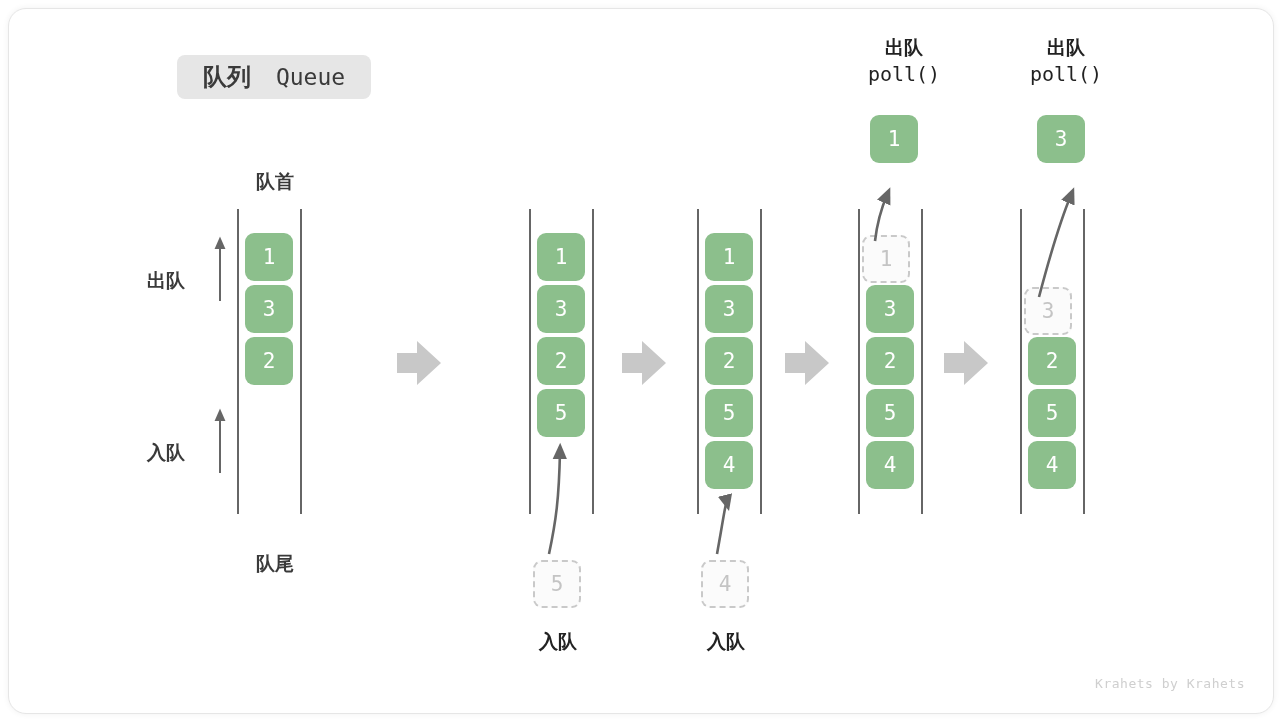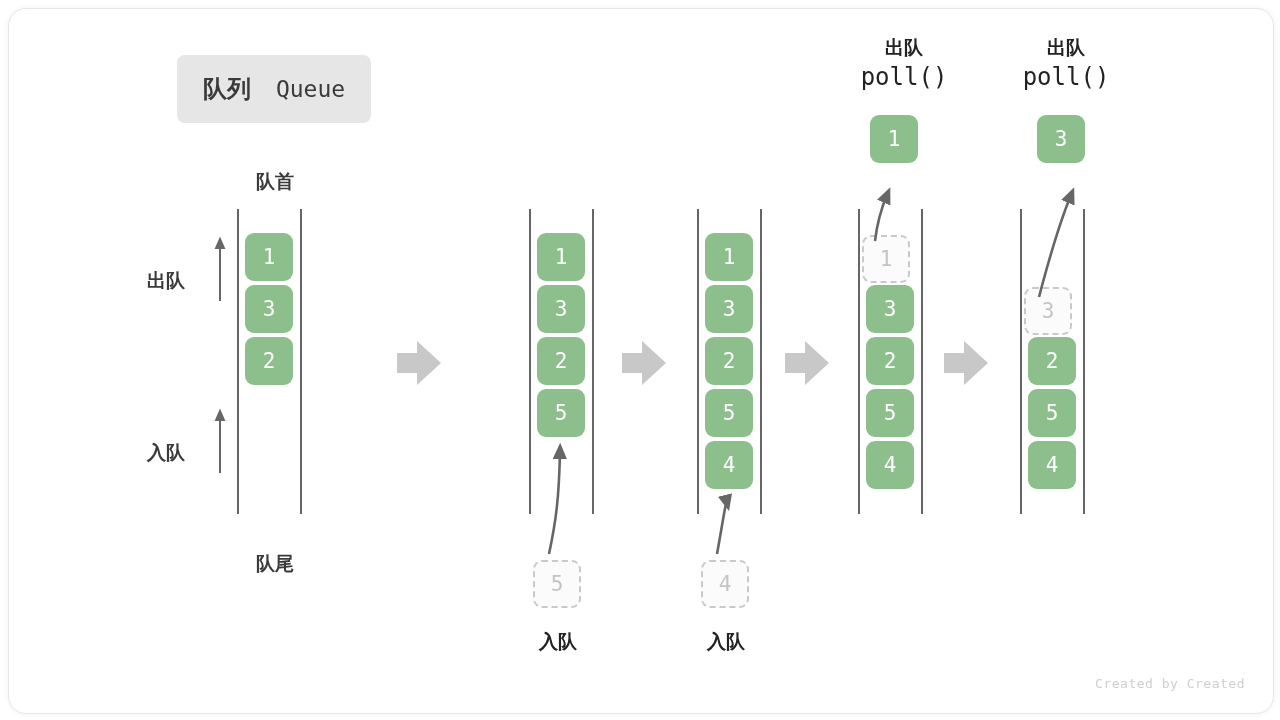--- a/index.html
+++ b/index.html
@@ -5,31 +5,31 @@
   html,body{margin:0;padding:0;background:#ffffff;}
   body{width:1280px;height:720px;font-family:"Liberation Sans","DejaVu Sans",sans-serif;}
   #canvas{
     position:absolute;left:8px;top:8px;width:1264px;height:704px;
     background:#ffffff;border:1px solid #e6e6e6;border-radius:18px;
     box-shadow:0 0 6px rgba(0,0,0,0.06);overflow:hidden;
   }
   .abs{position:absolute;}
   
   #title-badge{
-    left:168px;top:46px;width:194px;height:68px;background:#e6e6e6;border-radius:8px;
+    left:168px;top:46px;width:194px;height:44px;background:#e6e6e6;border-radius:8px;
     display:flex;align-items:center;justify-content:center;gap:0;
   }
   #title-badge .cn{font-size:24px;font-weight:bold;color:#3a3a3a;}
   #title-badge .en{font-family:"DejaVu Sans Mono","Liberation Mono",monospace;font-size:23px;color:#3a3a3a;margin-left:25px;}
   
   .hdr-label{font-size:19px;font-weight:bold;color:#3a3a3a;text-align:center;}
   .side-label{font-size:19px;font-weight:bold;color:#3a3a3a;}
   .op-label{text-align:center;color:#222;line-height:1.35;}
   .op-label .cn{font-size:19px;font-weight:bold;display:block;}
-  .op-label .code{font-family:"DejaVu Sans Mono","Liberation Mono",monospace;font-size:24px;display:block;color:#222;}
+  .op-label .code{font-family:"DejaVu Sans Mono","Liberation Mono",monospace;font-size:20px;display:block;color:#222;}
   .op-label .code .num{color:#4c9a52;font-weight:bold;}
   
   .rail{width:2px;background:#666;}
   
   .cell{
     width:48px;height:48px;border-radius:9px;background:#8cbf8c;
     display:flex;align-items:center;justify-content:center;
     color:#ffffff;font-family:"DejaVu Sans Mono","Liberation Mono",monospace;font-size:21px;
   }
   .cell.ghost{
@@ -165,15 +165,15 @@
 
     <g>
       <path d="M866,232 C868,215 872,200 878,186" stroke="#666" stroke-width="2.6" fill="none" marker-end="url(#thin-arrow)"></path>
     </g>
 
     <g>
       <path d="M1030,288 C1040,250 1050,215 1062,186" stroke="#666" stroke-width="2.6" fill="none" marker-end="url(#thin-arrow)"></path>
     </g>
   </svg>
 
-  <div id="credit" class="abs">Created by Created</div>
+  <div id="credit" class="abs">Krahets by Krahets</div>
 
 </div>
 
 </body></html>

